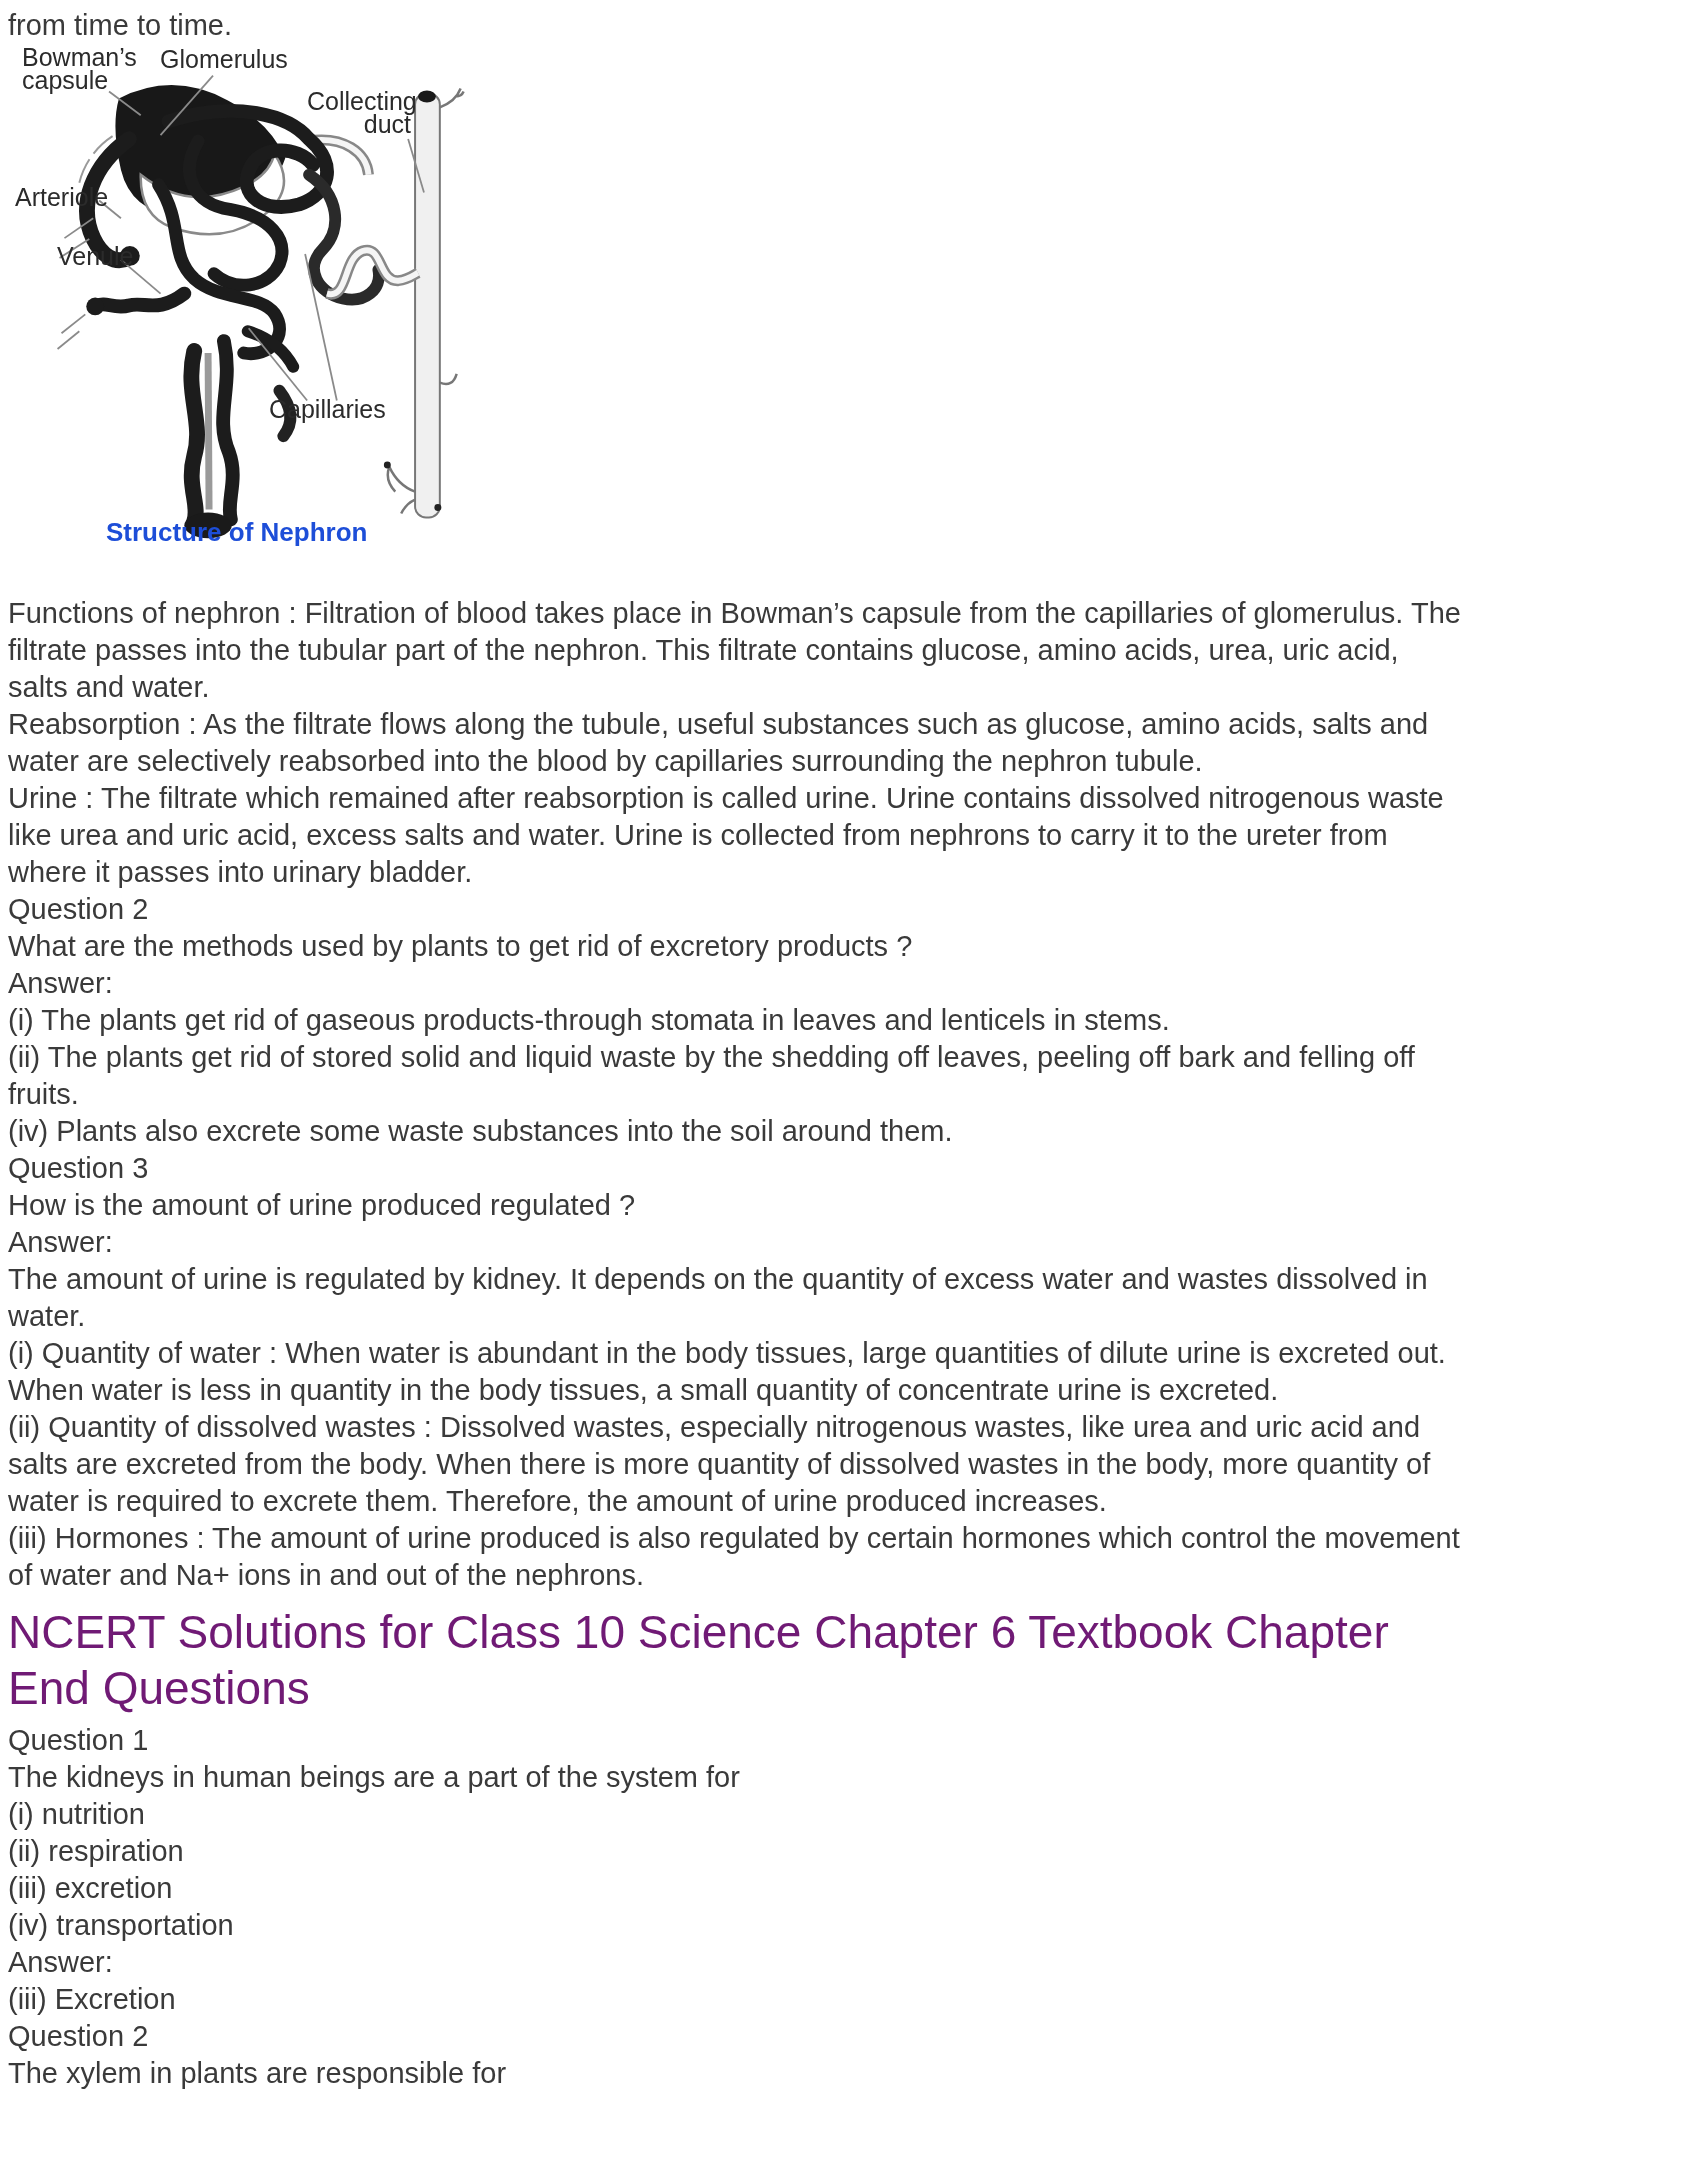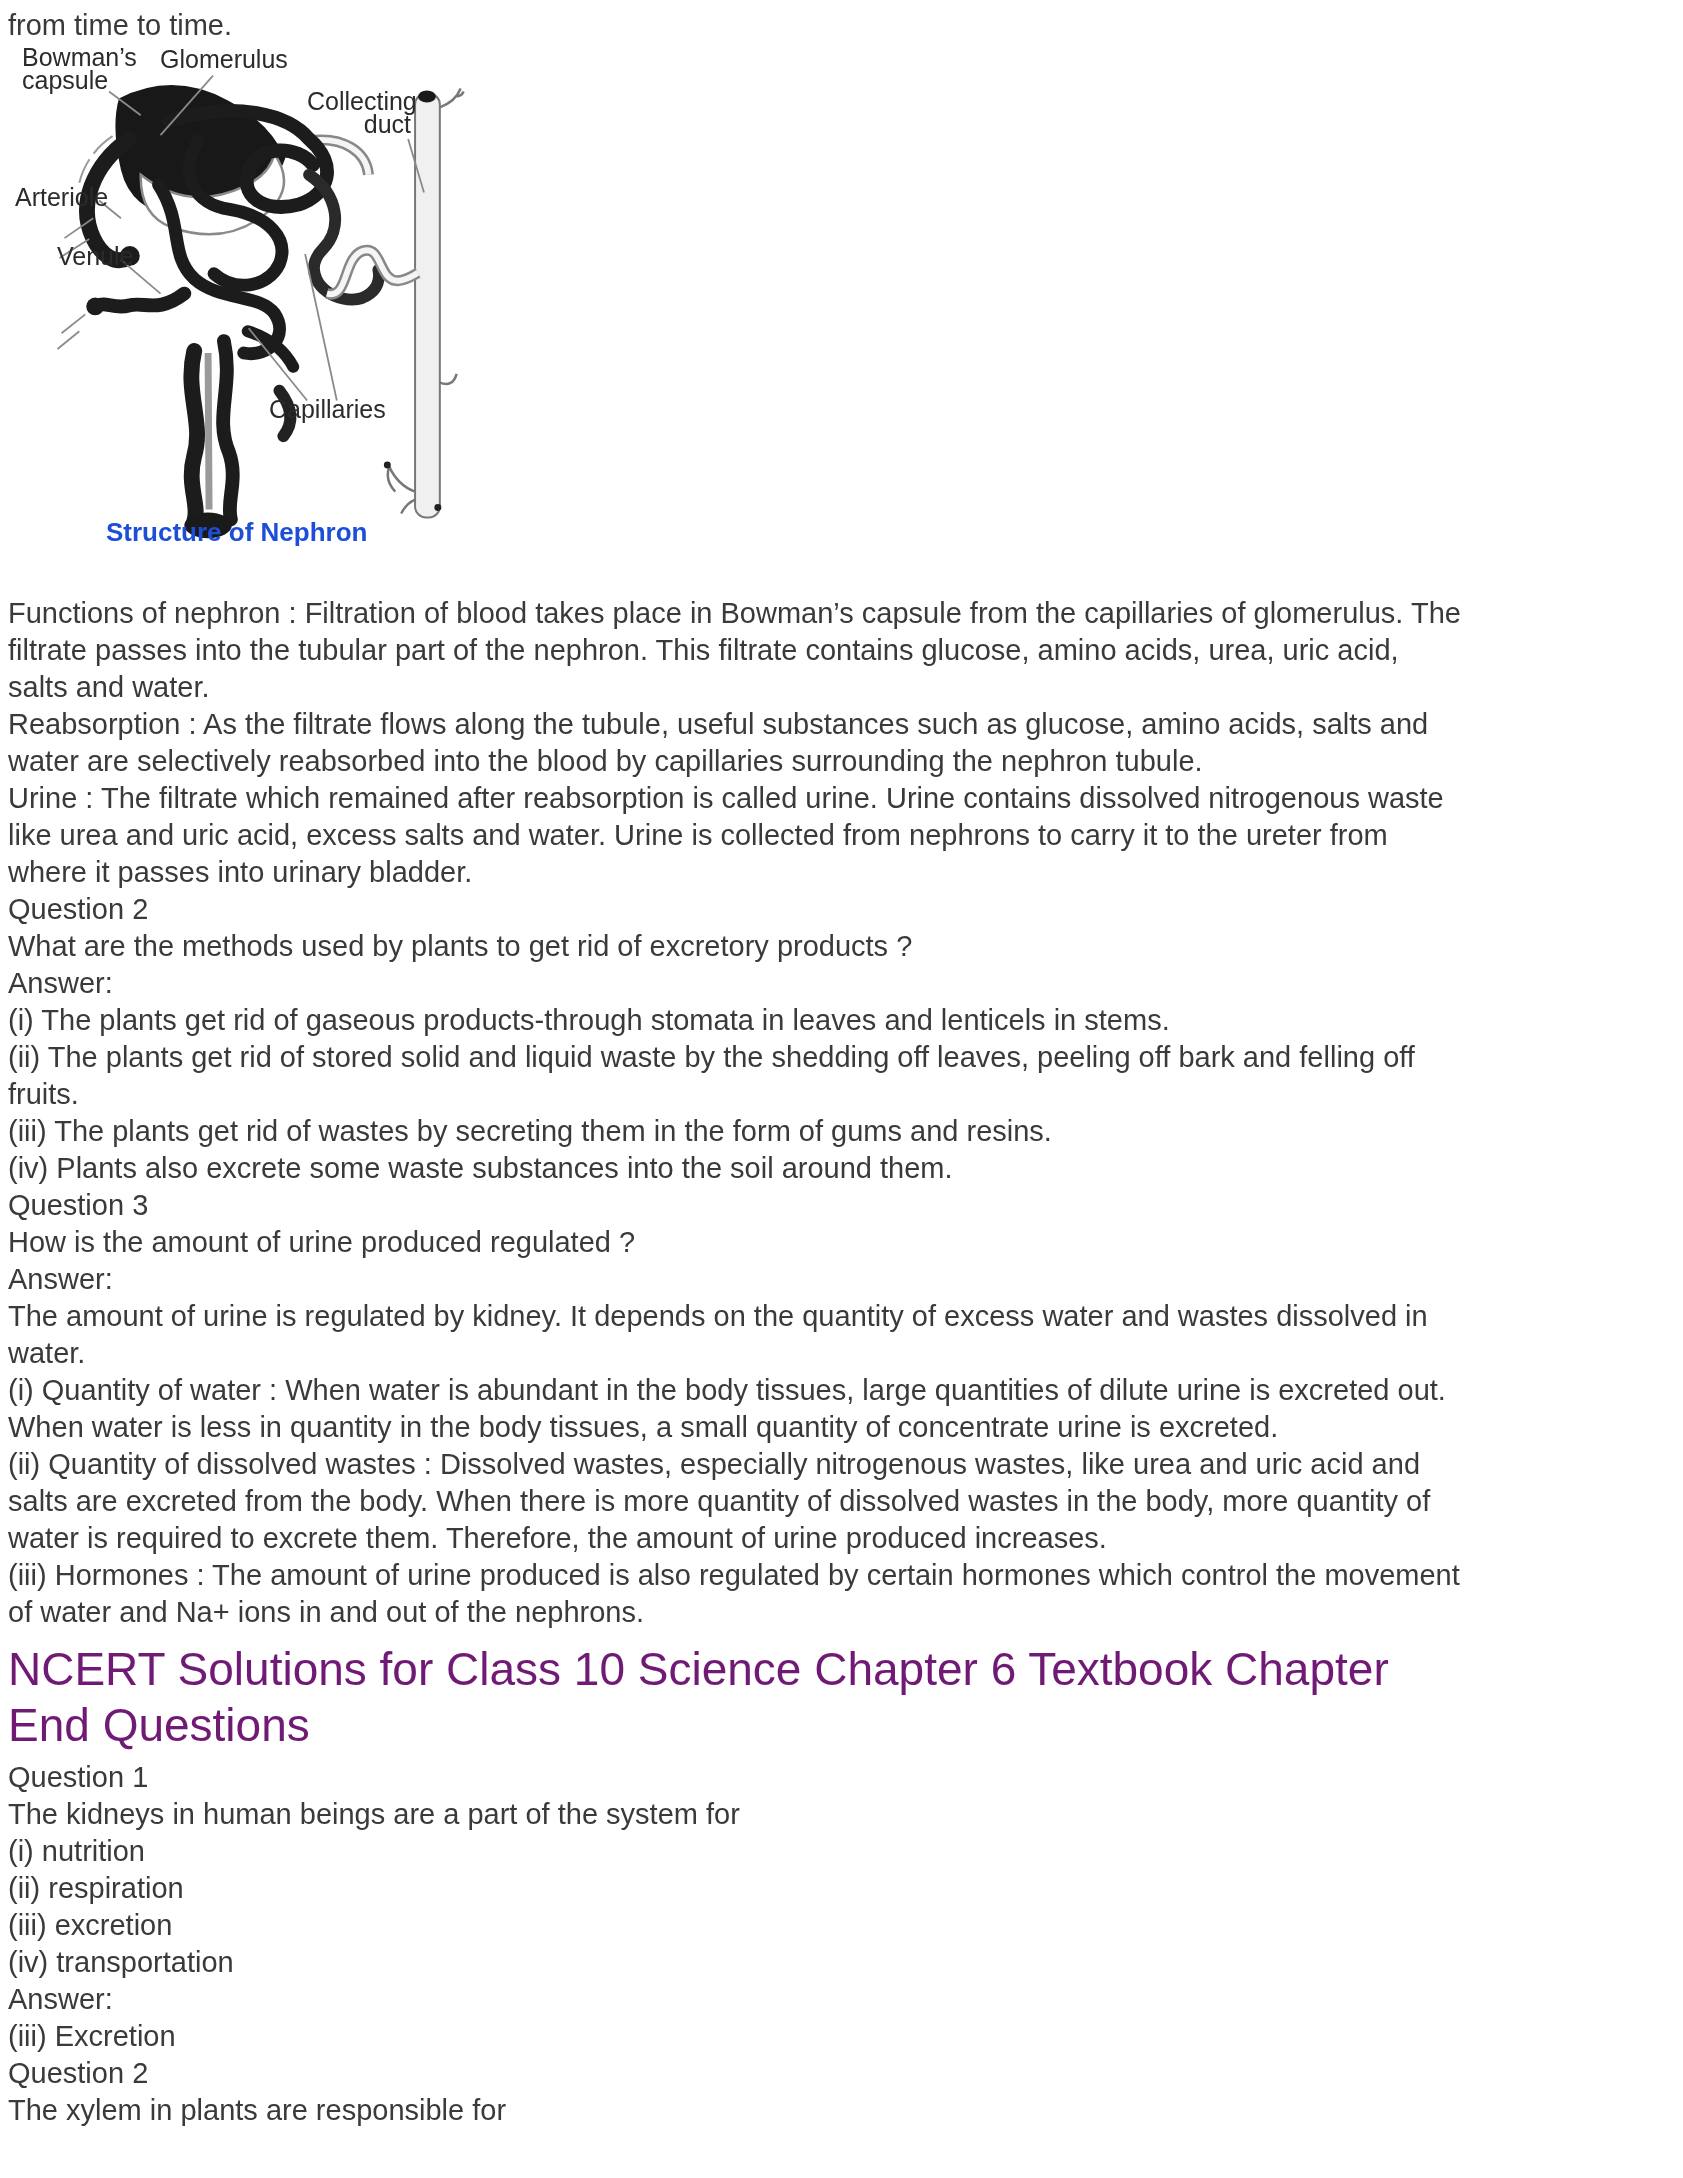--- a/index.html
+++ b/index.html
@@ -94,21 +94,20 @@
 
   <div class="flow">
     <p>Functions of nephron : Filtration of blood takes place in Bowman’s capsule from the capillaries of glomerulus. The filtrate passes into the tubular part of the nephron. This filtrate contains glucose, amino acids, urea, uric acid, salts and water.</p>
     <p>Reabsorption : As the filtrate flows along the tubule, useful substances such as glucose, amino acids, salts and water are selectively reabsorbed into the blood by capillaries surrounding the nephron tubule.</p>
     <p>Urine : The filtrate which remained after reabsorption is called urine. Urine contains dissolved nitrogenous waste like urea and uric acid, excess salts and water. Urine is collected from nephrons to carry it to the ureter from where it passes into urinary bladder.</p>
     <p>Question 2</p>
     <p>What are the methods used by plants to get rid of excretory products ?</p>
     <p>Answer:</p>
     <p>(i) The plants get rid of gaseous products-through stomata in leaves and lenticels in stems.</p>
     <p>(ii) The plants get rid of stored solid and liquid waste by the shedding off leaves, peeling off bark and felling off fruits.</p>
-    <p>(iii) The plants get rid of wastes by secreting them in the form of gums and resins.</p>
     <p>(iv) Plants also excrete some waste substances into the soil around them.</p>
     <p>Question 3</p>
     <p>How is the amount of urine produced regulated ?</p>
     <p>Answer:</p>
     <p>The amount of urine is regulated by kidney. It depends on the quantity of excess water and wastes dissolved in water.</p>
     <p>(i) Quantity of water : When water is abundant in the body tissues, large quantities of dilute urine is excreted out. When water is less in quantity in the body tissues, a small quantity of concentrate urine is excreted.</p>
     <p>(ii) Quantity of dissolved wastes : Dissolved wastes, especially nitrogenous wastes, like urea and uric acid and salts are excreted from the body. When there is more quantity of dissolved wastes in the body, more quantity of water is required to excrete them. Therefore, the amount of urine produced increases.</p>
     <p>(iii) Hormones : The amount of urine produced is also regulated by certain hormones which control the movement of water and Na+ ions in and out of the nephrons.</p>
   </div>
 

